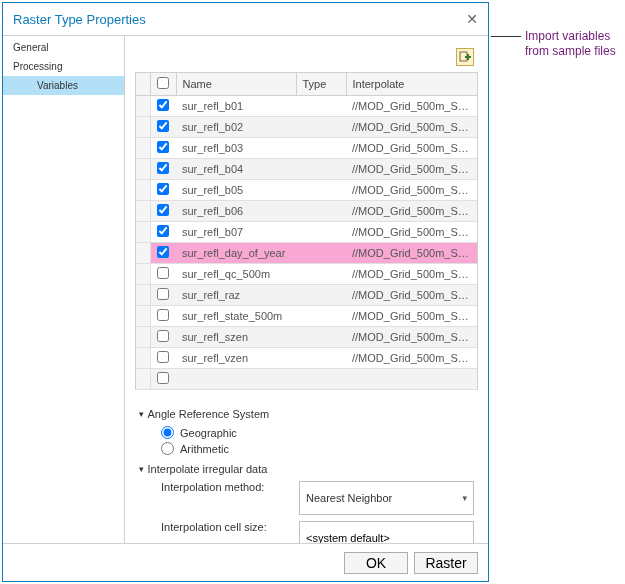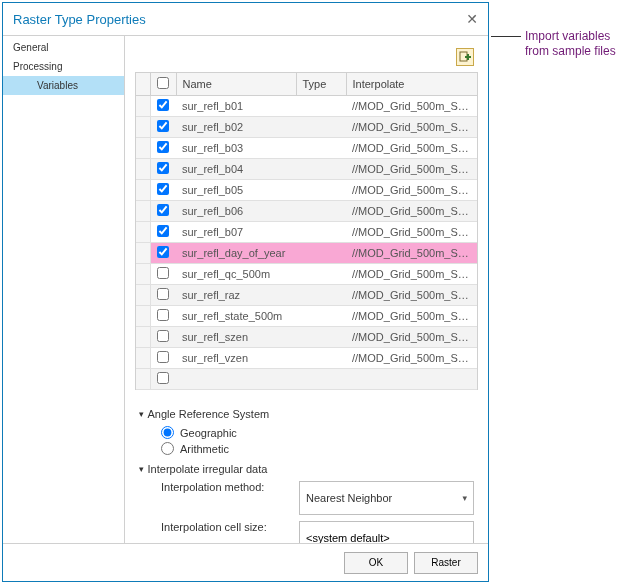--- a/index.html
+++ b/index.html
@@ -59,21 +59,21 @@
   font-size: 11px; background: #fff; display: flex; align-items: center; justify-content: space-between;
 }
 .select-box .caret { font-size: 9px; color: #555; }
 .chk-row { display: flex; align-items: center; gap: 6px; margin: 8px 0 4px 0; font-size: 11px; }
 .footer {
   border-top: 1px solid #d0d0d0; height: 38px; display: flex;
   align-items: center; justify-content: flex-end; padding: 0 10px; gap: 6px;
 }
 .btn {
   min-width: 64px; height: 22px; border: 1px solid #adadad; background: #f5f5f5;
-  font-size: 10px; cursor: pointer; padding: 0 10px;
+  font-size: 14px; cursor: pointer; padding: 0 10px;
 }
 .callout { display: flex; align-items: flex-start; margin-top: 29px; }
 .callout .line { width: 30px; height: 1px; background: #333; margin-top: 7px; }
 .callout .txt { font-size: 12px; color: #701a75; line-height: 1.25; width: 100px; margin-left: 4px; }
 </style>
 </head>
 <body>
 
 <div class="wrap">
   <div class="dialog">

